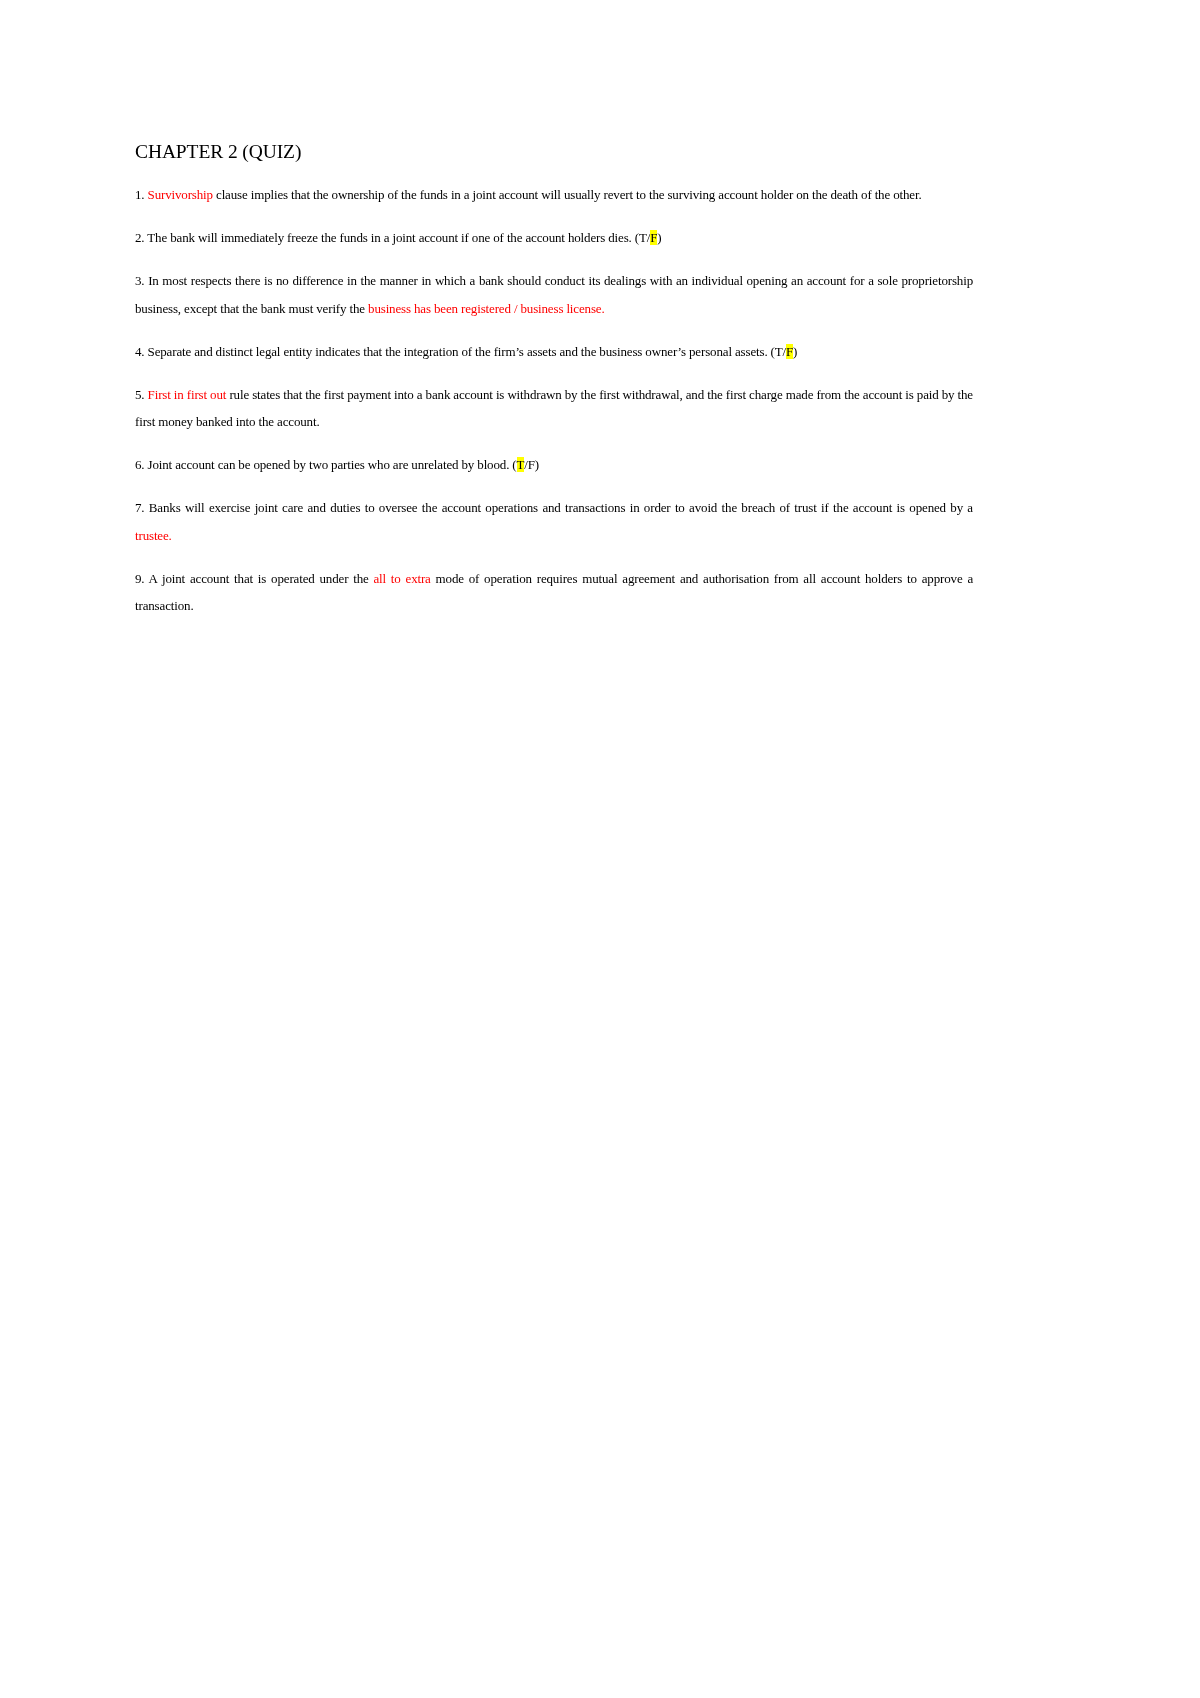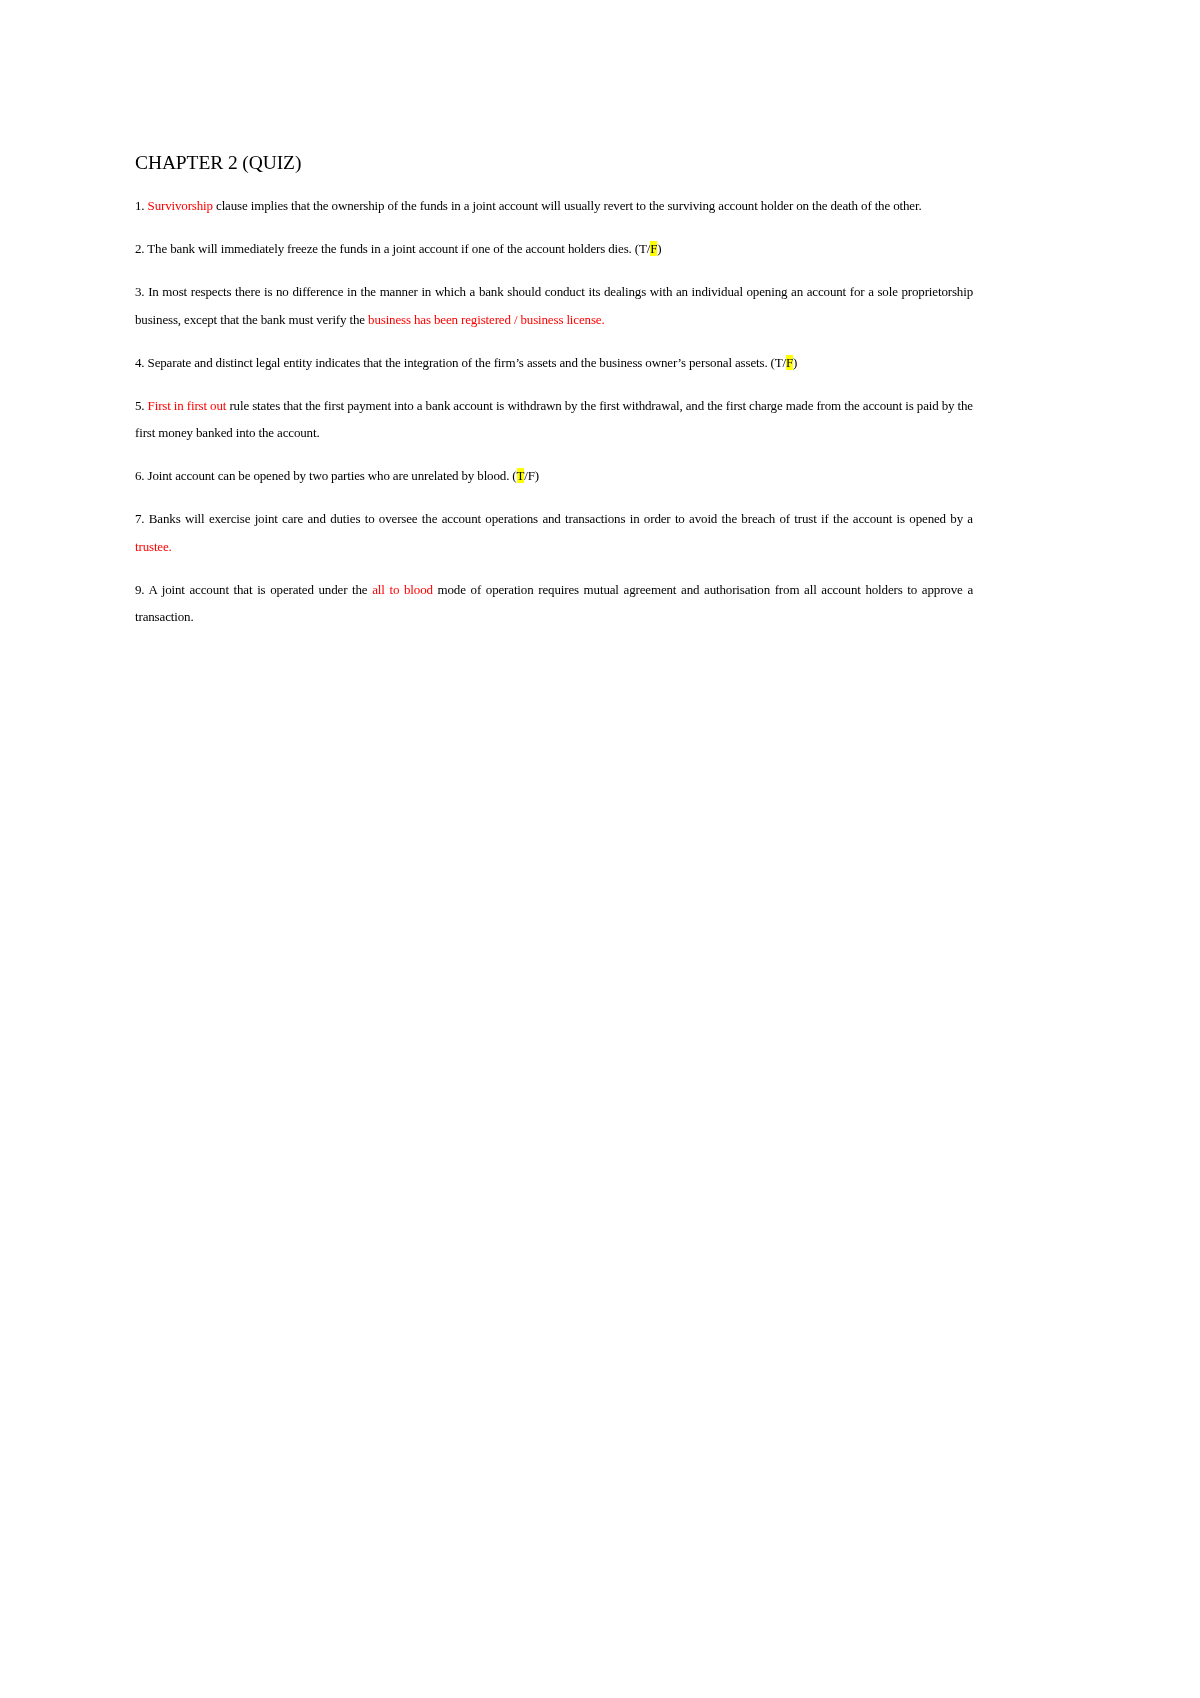--- a/index.html
+++ b/index.html
@@ -11,21 +11,21 @@
       width: 1200px;
       height: 1698px;
       position: relative;
       overflow: hidden;
       font-family: "Liberation Serif", "DejaVu Serif", serif;
       color: #000000;
     }
     .page {
       position: absolute;
       left: 135px;
-      top: 149px;
+      top: 138px;
       width: 838px;
     }
     .title {
       font-size: 19.5px;
       line-height: 27px;
       margin: 0 0 16px 0;
       letter-spacing: -0.1px;
     }
     .q {
       font-size: 13px;
@@ -51,14 +51,14 @@
 
   <p class="q"><span>4.</span><span> Separate and distinct legal entity indicates that the integration of the firm’s assets and the business owner’s personal assets. (T/</span><span class="hl">F</span><span>)</span></p>
 
   <p class="q"><span>5.</span><span> </span><span class="red">First in first out</span><span> rule states that the first payment into a bank account is withdrawn by the first withdrawal, and the first charge made from the account is paid by the first money banked into the account.</span></p>
 
   <p class="q"><span>6.</span><span> Joint account can be opened by two parties who are unrelated by blood. (</span><span class="hl">T</span><span>/F)</span></p>
 
   <p class="q"><span>7.</span><span> Banks will exercise joint care and duties to oversee the account operations and transactions in order to avoid the breach of trust if the account is opened by a </span><span class="red">trustee</span><span class="red">.</span></p>
 
 
-  <p class="q"><span>9.</span><span> A joint account that is operated under the </span><span class="red">all to blood</span><span> mode of operation requires mutual agreement and authorisation from all account holders to approve a transaction.</span></p>
+  <p class="q"><span>9.</span><span> A joint account that is operated under the </span><span class="red">all to extra</span><span> mode of operation requires mutual agreement and authorisation from all account holders to approve a transaction.</span></p>
 </div>
 
 </body></html>

